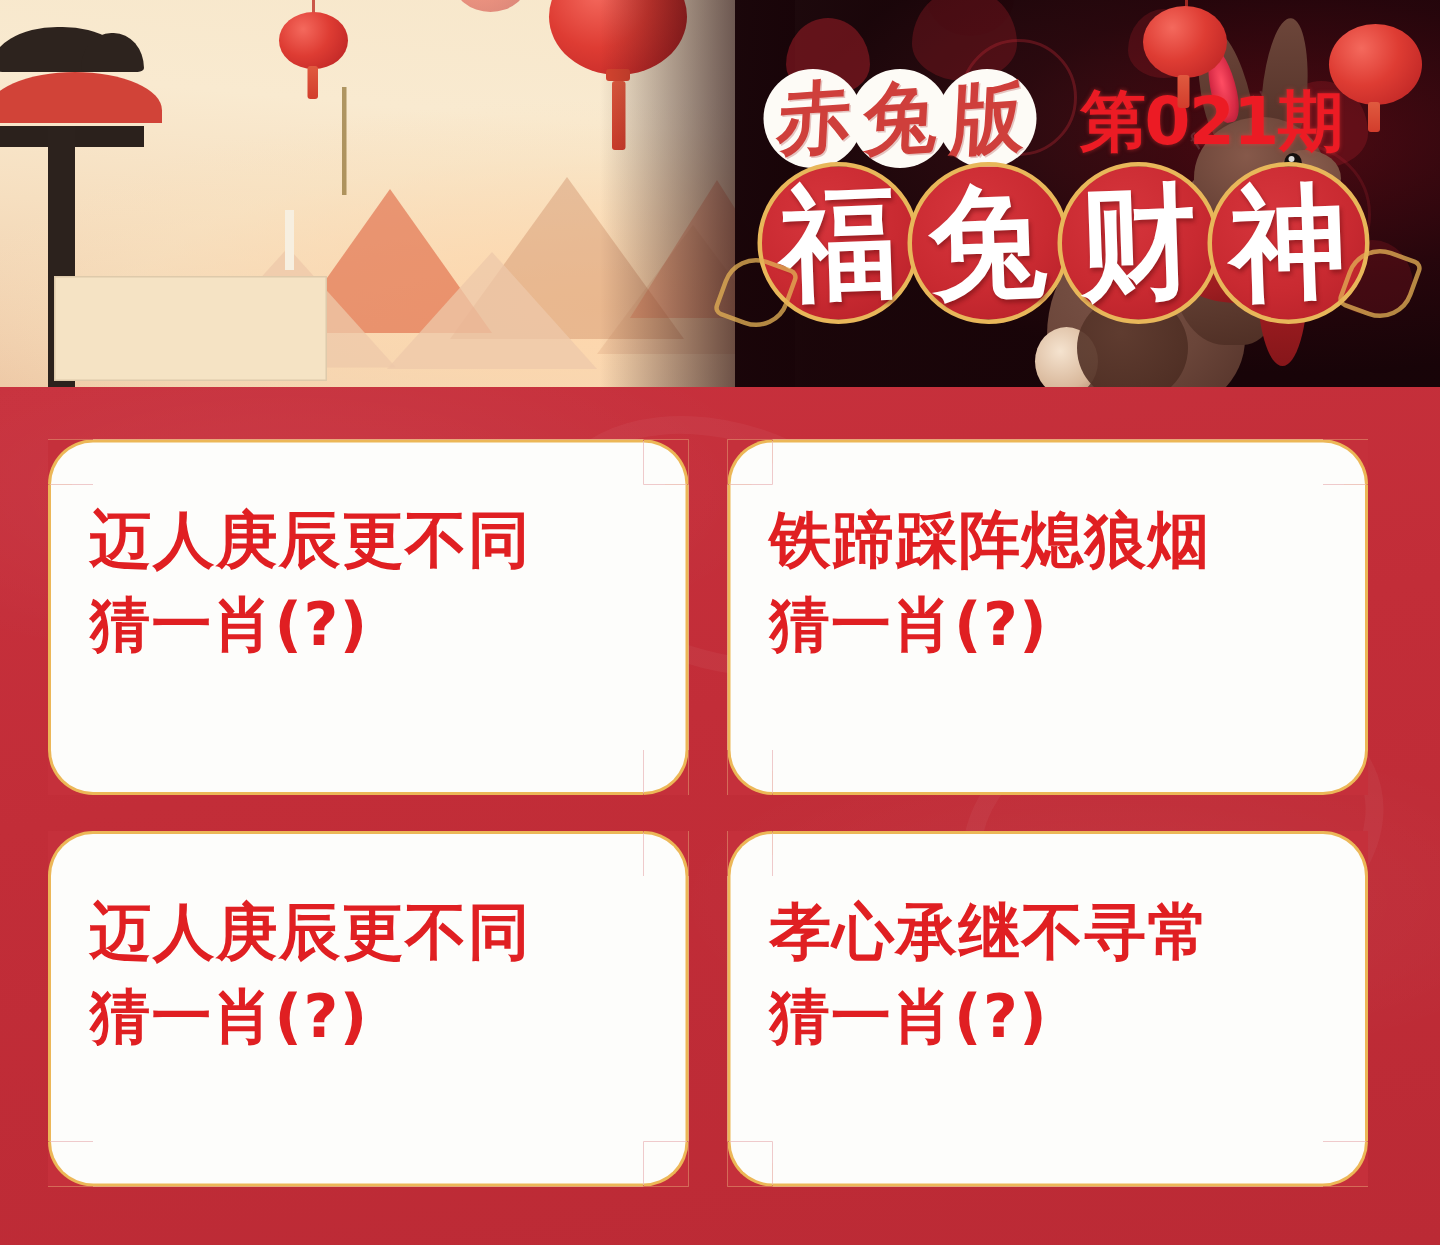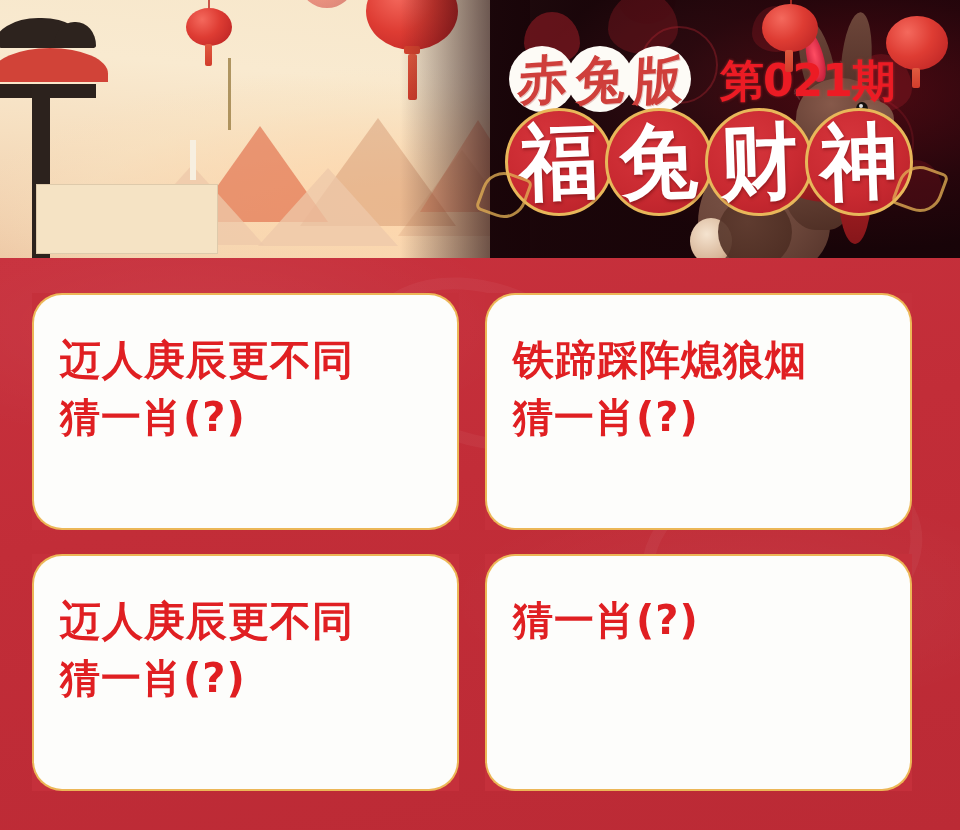--- a/index.html
+++ b/index.html
@@ -511,19 +511,20 @@
         <div class="riddle-line answer">猜一肖(?)</div>
       </div>
     </div>
 
     <div class="card">
       <span class="cut tl"></span>
       <span class="cut tr"></span>
       <span class="cut bl"></span>
       <span class="cut br"></span>
       <div class="card-inner">
+        <div class="riddle-line">孝心承继不寻常</div>
         <div class="riddle-line answer">猜一肖(?)</div>
       </div>
     </div>
 
   </div>
 
 </div>
 
 </body></html>

